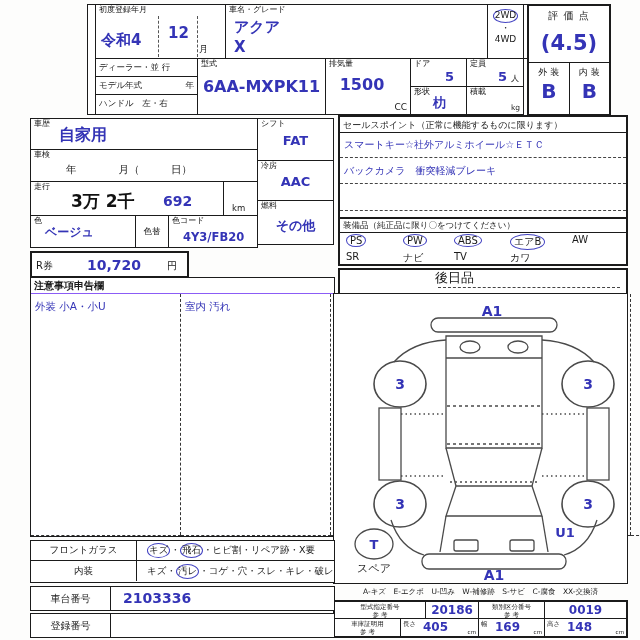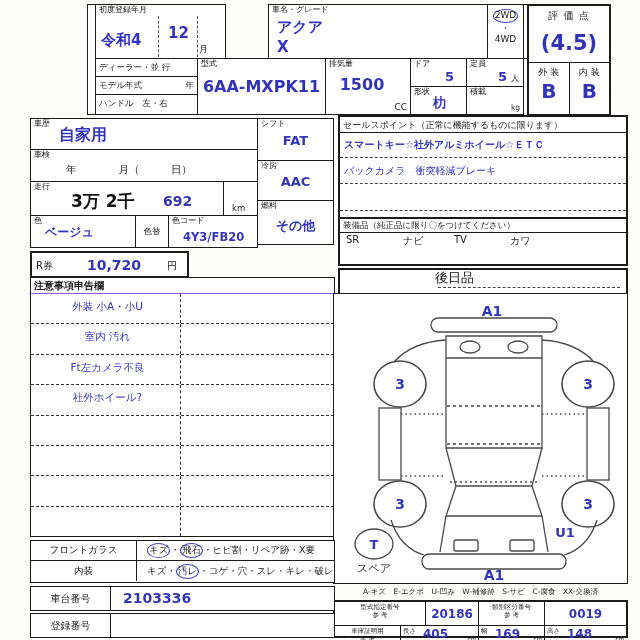--- a/index.html
+++ b/index.html
@@ -29,21 +29,21 @@
 
   <div class="b" style="left:95px;top:4px;width:131px;height:55px;">
     <span class="lab">初度登録年月</span>
     <span class="hand nw" style="position:absolute;left:5px;bottom:8px;font-size:15px;">令和4</span>
     <div style="position:absolute;left:62px;top:11px;bottom:1px;width:38px;border-left:1.5px dashed #555;border-right:1.5px dashed #555;">
       <span class="hand" style="position:absolute;left:9px;top:8px;font-size:15px;">12</span>
     </div>
     <span style="position:absolute;left:103px;bottom:2px;font-size:9px;">月</span>
   </div>
 
-  <div class="b" style="left:225px;top:4px;width:305px;height:55px;margin-left:43px;">
+  <div class="b" style="left:225px;top:4px;width:305px;height:55px;">
     <span class="lab">車名・グレード</span>
     <div class="hand" style="position:absolute;left:8px;top:12px;font-size:15px;line-height:20px;">
       <div>アクア</div>
       <div>X</div>
     </div>
   </div>
 
   <div class="b" style="left:487px;top:4px;width:37px;height:69px;">
     <div style="display:flex;flex-direction:column;align-items:center;padding-top:4px;font-size:9px;line-height:1.3;">
       <span class="circ" style="padding:0 1px;">2WD</span>
@@ -146,46 +146,53 @@
     <span class="lab">冷房</span>
     <div class="hand ctr" style="position:absolute;left:0;right:0;top:13px;font-size:13px;">AAC</div>
   </div>
   <div class="b b15" style="left:257px;top:200px;width:77px;height:45px;">
     <span class="lab">燃料</span>
     <div class="hand ctr" style="position:absolute;left:0;right:0;top:16px;font-size:13px;">その他</div>
   </div>
 
   <div class="b b2" style="left:338px;top:115px;width:290px;height:126px;">
     <div style="height:16px;border-bottom:1px solid #1b1b1b;font-size:9px;padding:2px 0 0 3px;box-sizing:border-box;">セールスポイント（正常に機能するものに限ります）</div>
-    <div class="dashrow hand" style="height:25px;font-size:10px;padding:5px 0 0 4px;box-sizing:border-box;font-weight:bold;">スマートキー☆社外アルミホイール☆ＥＴＣ</div>
+    <div class="dashrow hand" style="height:25px;font-size:10px;padding:5px 0 0 4px;box-sizing:border-box;font-weight:normal;">スマートキー☆社外アルミホイール☆ＥＴＣ</div>
     <div class="dashrow hand" style="height:26px;font-size:10px;padding:6px 0 0 4px;box-sizing:border-box;font-weight:normal;">バックカメラ　衝突軽減ブレーキ</div>
     <div class="dashrow" style="height:26px;"></div>
   </div>
 
   <div class="b b2" style="left:338px;top:217px;width:290px;height:49px;">
     <div style="height:14px;border-bottom:1px solid #1b1b1b;font-size:8.5px;padding:1px 0 0 3px;box-sizing:border-box;">装備品（純正品に限り〇をつけてください）</div>
+    <div style="display:grid;grid-template-columns:57px 51px 56px 62px auto;font-size:10px;padding:1px 0 0 6px;">
+      <span><span class="circ">PS</span></span>
+      <span><span class="circ">PW</span></span>
+      <span><span class="circ">ABS</span></span>
+      <span><span class="circ">エアB</span></span>
+      <span><span>AW</span></span>
+    </div>
     <div style="display:grid;grid-template-columns:57px 51px 56px 62px auto;font-size:10px;padding:1px 0 0 6px;">
       <span>SR</span>
       <span>ナビ</span>
       <span>TV</span>
       <span>カワ</span>
       <span></span>
     </div>
   </div>
 
   <div class="b b2" style="left:338px;top:268px;width:290px;height:28px;">
     <div style="position:absolute;left:92px;top:0;bottom:0;right:0;">
       <span class="lab" style="font-size:13px;">後日品</span>
       <div style="position:absolute;left:6px;right:6px;bottom:6px;border-top:1.5px dashed #444;"></div>
     </div>
   </div>
 
   <div class="b b15" style="left:30px;top:277px;width:305px;height:260px;display:flex;flex-direction:column;">
     <div style="height:16px;border-bottom:1px solid #8b5cf6;font-size:10px;font-weight:bold;padding:1px 0 0 3px;box-sizing:border-box;flex:none;">注意事項申告欄</div>
-    <div style="flex:1;display:flex;flex-direction:column;text-align:center;">
+    <div style="flex:1;display:flex;flex-direction:row;">
       <div style="flex:1;display:flex;border-bottom:1.5px dashed #333;">
           <div class="hand" style="width:150px;border-right:1.5px dashed #333;font-size:10.5px;padding:6px 0 0 4px;box-sizing:border-box;font-weight:normal;">外装 小A・小U</div>
           <div style="flex:1;"></div>
         </div>
       <div style="flex:1;display:flex;border-bottom:1.5px dashed #333;">
           <div class="hand" style="width:150px;border-right:1.5px dashed #333;font-size:10.5px;padding:6px 0 0 4px;box-sizing:border-box;font-weight:normal;">室内 汚れ</div>
           <div style="flex:1;"></div>
         </div>
       <div style="flex:1;display:flex;border-bottom:1.5px dashed #333;">
           <div class="hand" style="width:150px;border-right:1.5px dashed #333;font-size:10.5px;padding:6px 0 0 4px;box-sizing:border-box;font-weight:normal;">Ft左カメラ不良</div>
@@ -259,21 +266,21 @@
         <text x="160" y="286" font-size="14">A1</text>
         <text x="40" y="255" font-size="13">T</text>
       </g>
       <text x="40" y="278" font-size="11" fill="#1a1a1a" text-anchor="middle">スペア</text>
     </svg>
   </div>
 
   <div class="ctr" style="position:absolute;left:333px;top:584px;width:295px;height:15px;font-size:7.5px;white-space:nowrap;">A-キズ　E-エクボ　U-凹み　W-補修跡　S-サビ　C-腐食　XX-交換済</div>
 
   <div class="b b2" style="left:333px;top:600px;width:295px;height:38px;">
-    <div style="display:flex;height:24px;border-bottom:1px solid #1b1b1b;box-sizing:border-box;">
+    <div style="display:flex;height:17px;border-bottom:1px solid #1b1b1b;box-sizing:border-box;">
       <div class="cellR" style="width:91px;text-align:center;font-size:6.5px;line-height:1.25;padding-top:1px;">
         <div>型式指定番号</div>
         <div>参 考</div>
       </div>
       <div class="cellR hand ctr" style="width:53px;font-size:12px;">20186</div>
       <div class="cellR" style="width:66px;text-align:center;font-size:6.5px;line-height:1.25;padding-top:1px;">
         <div>類別区分番号</div>
         <div>参 考</div>
       </div>
       <div class="hand ctr" style="flex:1;font-size:12px;">0019</div>

